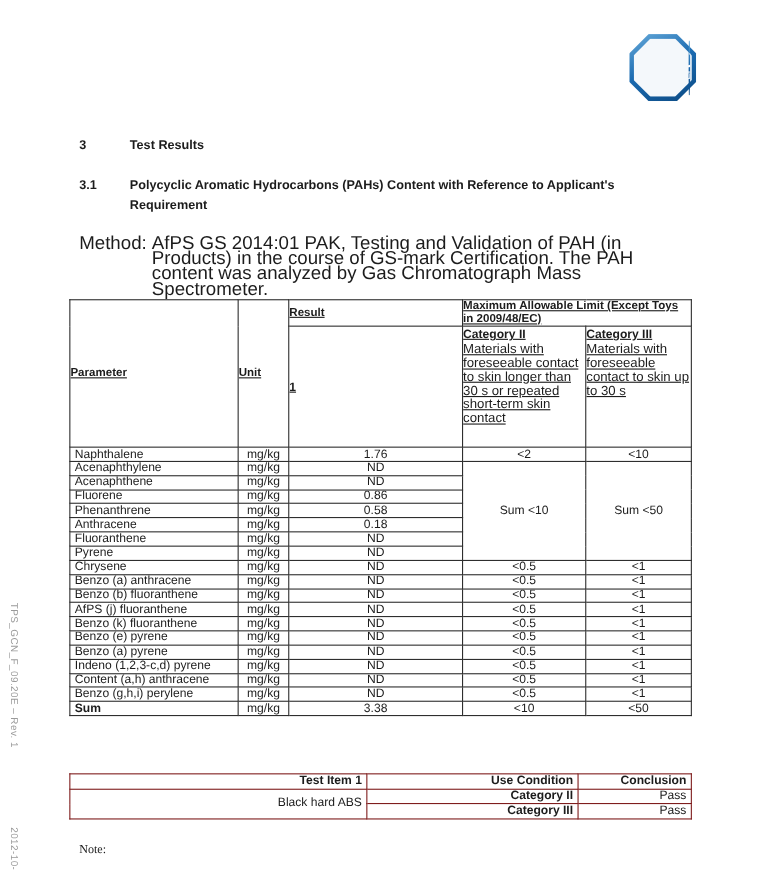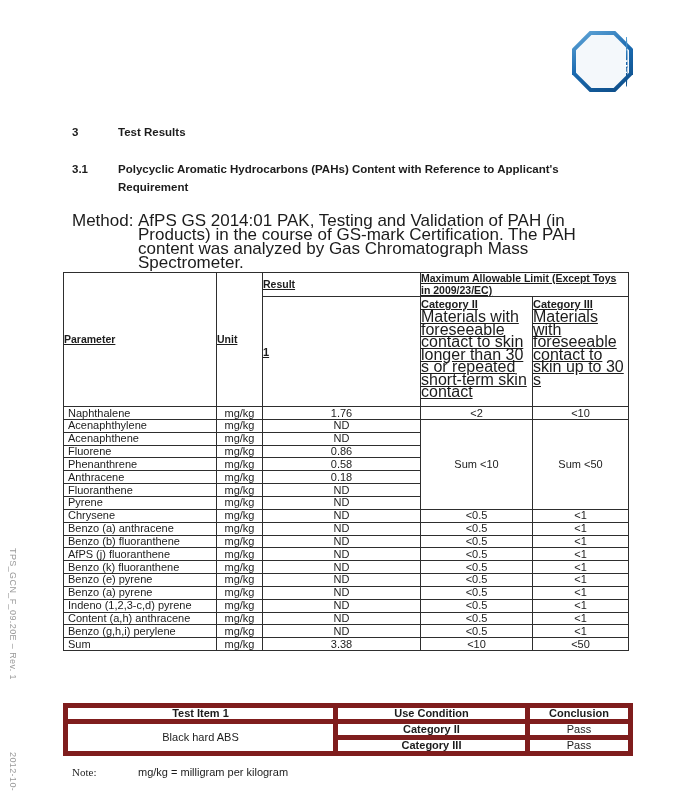--- a/index.html
+++ b/index.html
@@ -58,34 +58,34 @@
     position: absolute; left: 63px; top: 272px; width: 565px;
     font-size: 11px;
   }
   .results th, .results td { border: 1px solid #2e2e2e; overflow: hidden; }
   .results thead th { font-weight: bold; text-align: left; vertical-align: middle; text-decoration: underline; }
   .results .hr1 { height: 24px; }
   .results .hr1 th { font-size: 10.5px; line-height: 1.1; }
   .results .hr2 { height: 110px; }
   .results .cat-cell { vertical-align: top; padding-top: 1px; font-weight: normal; }
   .results .cat-title { font-weight: bold; font-size: 11px; line-height: 13px; }
-  .results .cat-desc { font-size: 16px; line-height: 12.5px; }
+  .results .cat-desc { font-size: 12px; line-height: 12.5px; }
   .results tbody tr { height: 12.85px; }
   .results tbody td { line-height: 1; padding: 0 2px; }
   .results td.c-param { text-align: left; padding-left: 4px; }
   .results td.c-center { text-align: center; }
   .results tr.sum-row td { font-weight: normal; }
-  .results tr.sum-row td.c-param { font-weight: normal; }
+  .results tr.sum-row td.c-param { font-weight: bold; }
 
   
   .concl {
     position: absolute; left: 63px; top: 703px; width: 565px;
     font-size: 11px;
   }
-  .concl th, .concl td { border: 5px solid #7f1d1d; text-align: center; padding: 0 4px; line-height: 1; }
+  .concl th, .concl td { border: 1px solid #7f1d1d; text-align: right; padding: 0 4px; line-height: 1; }
   .concl tr { height: 13.5px; }
   .concl th { font-weight: bold; }
   .concl .cond { font-weight: bold; }
 
   
   .note { position: absolute; left: 72px; top: 765px; display: flex; font-size: 11px; line-height: 14px; }
   .note-label { width: 66px; flex: 0 0 66px; font-family: Liberation Serif, serif; }
 </style>
 </head>
 <body>
@@ -125,21 +125,21 @@
         <col style="width:46px">
         <col style="width:158px">
         <col style="width:112px">
         <col style="width:96px">
     </colgroup>
     <thead>
       <tr class="hr1">
         <th rowspan="2">Parameter</th>
         <th rowspan="2">Unit</th>
         <th>Result</th>
-        <th colspan="2">Maximum Allowable Limit (Except Toys in 2009/23/EC)</th>
+        <th colspan="2">Maximum Allowable Limit (Except Toys in 2009/48/EC)</th>
       </tr>
       <tr class="hr2">
         <th>1</th>
         <th class="cat-cell">
           <div class="cat-title">Category II</div>
           <div class="cat-desc">Materials with foreseeable contact to skin longer than 30 s or repeated short-term skin contact</div>
         </th>
         <th class="cat-cell">
           <div class="cat-title">Category III</div>
           <div class="cat-desc">Materials with foreseeable contact to skin up to 30 s</div>
@@ -293,17 +293,16 @@
       <tr>
         <td class="cond">Category III</td>
         <td>Pass</td>
       </tr>
     </tbody>
   </table>
 
   <div class="note">
     <span class="note-label">Note:</span>
     <span>
-      <div>mg/kg = milligram per kilogram</div>
     </span>
   </div>
 
 </div>
 
 </body></html>

